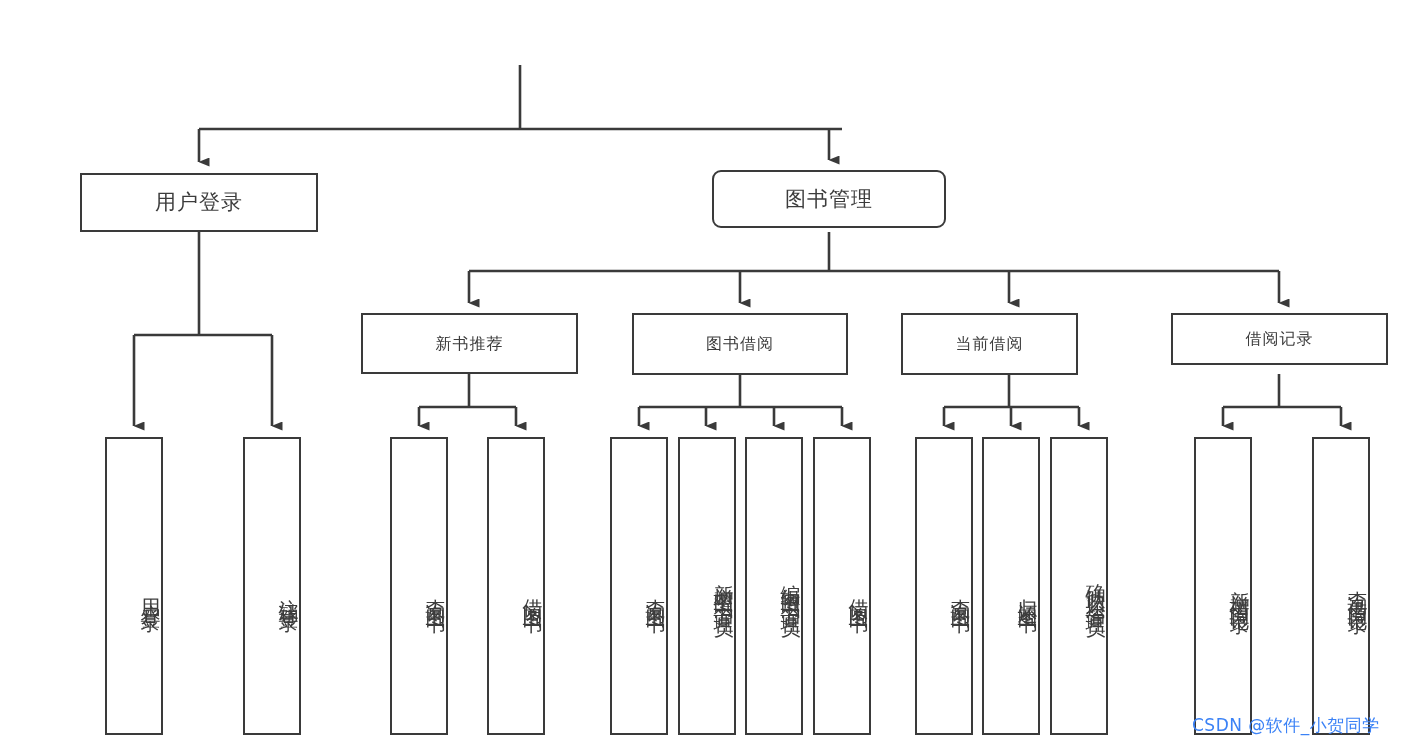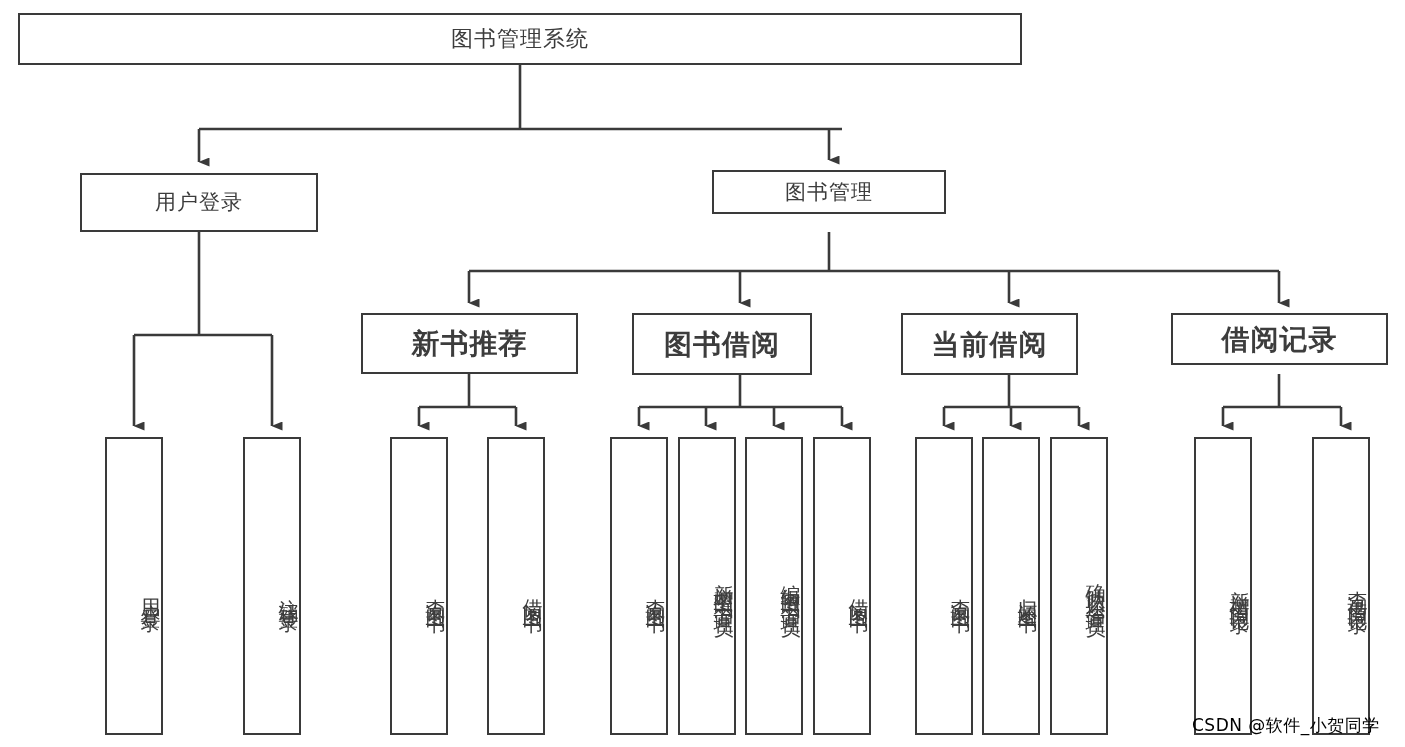--- a/index.html
+++ b/index.html
@@ -31,36 +31,36 @@
     align-items: center;
     justify-content: center;
     color: #3c3c3c;
     font-size: 21px;
     line-height: 1.25;
     letter-spacing: 1px;
     z-index: 2;
   }
   .node.root { font-size: 22px; }
   .node.lvl1 { font-size: 21px; }
-  .node.lvl2 { font-size: 28px; font-weight: bold; }
+  .node.lvl2 { font-size: 16px; }
   
   .node.leaf {
     writing-mode: vertical-rl;
     text-orientation: upright;
     align-items: flex-start;
     justify-content: center;
     padding-top: 14px;
     font-size: 20px;
     letter-spacing: 5px;
     line-height: 1.0;
   }
   .node.leaf.tall { padding-top: 8px; }
   .watermark {
     position: absolute;
-    color: #000000;
+    color: #3b82f6;
     font-size: 17px;
     letter-spacing: 0.5px;
     white-space: nowrap;
     z-index: 5;
   }
 </style>
 </head>
 <body>
 
 <div id="canvas">
@@ -108,37 +108,34 @@
       <path d="M1011,407 L1011,426" marker-end="url(#arw)"></path>
       <path d="M1079,407 L1079,426" marker-end="url(#arw)"></path>
 
       <path d="M1279,374 L1279,407"></path>
       <path d="M1223,407 L1341,407"></path>
       <path d="M1223,407 L1223,426" marker-end="url(#arw)"></path>
       <path d="M1341,407 L1341,426" marker-end="url(#arw)"></path>
     </g>
   </svg>
 
-  <div class="node root" style="left:18px; top:13px; width:1004px; height:52px;">
-    <span>图书管理系统</span>
-  </div>
 
   <div class="node lvl1" style="left:80px; top:173px; width:238px; height:59px;">
     <span>用户登录</span>
   </div>
 
-  <div class="node lvl1" style="left:712px; top:170px; width:234px; height:44px;">
+  <div class="node lvl1" style="left:712px; top:170px; width:234px; height:58px;border-radius:9px;">
     <span>图书管理</span>
   </div>
 
   <div class="node lvl2" style="left:361px; top:313px; width:217px; height:61px;">
     <span>新书推荐</span>
   </div>
 
-  <div class="node lvl2" style="left:632px; top:313px; width:180px; height:62px;">
+  <div class="node lvl2" style="left:632px; top:313px; width:216px; height:62px;">
     <span>图书借阅</span>
   </div>
 
   <div class="node lvl2" style="left:901px; top:313px; width:177px; height:62px;">
     <span>当前借阅</span>
   </div>
 
   <div class="node lvl2" style="left:1171px; top:313px; width:217px; height:52px;">
     <span>借阅记录</span>
   </div>

